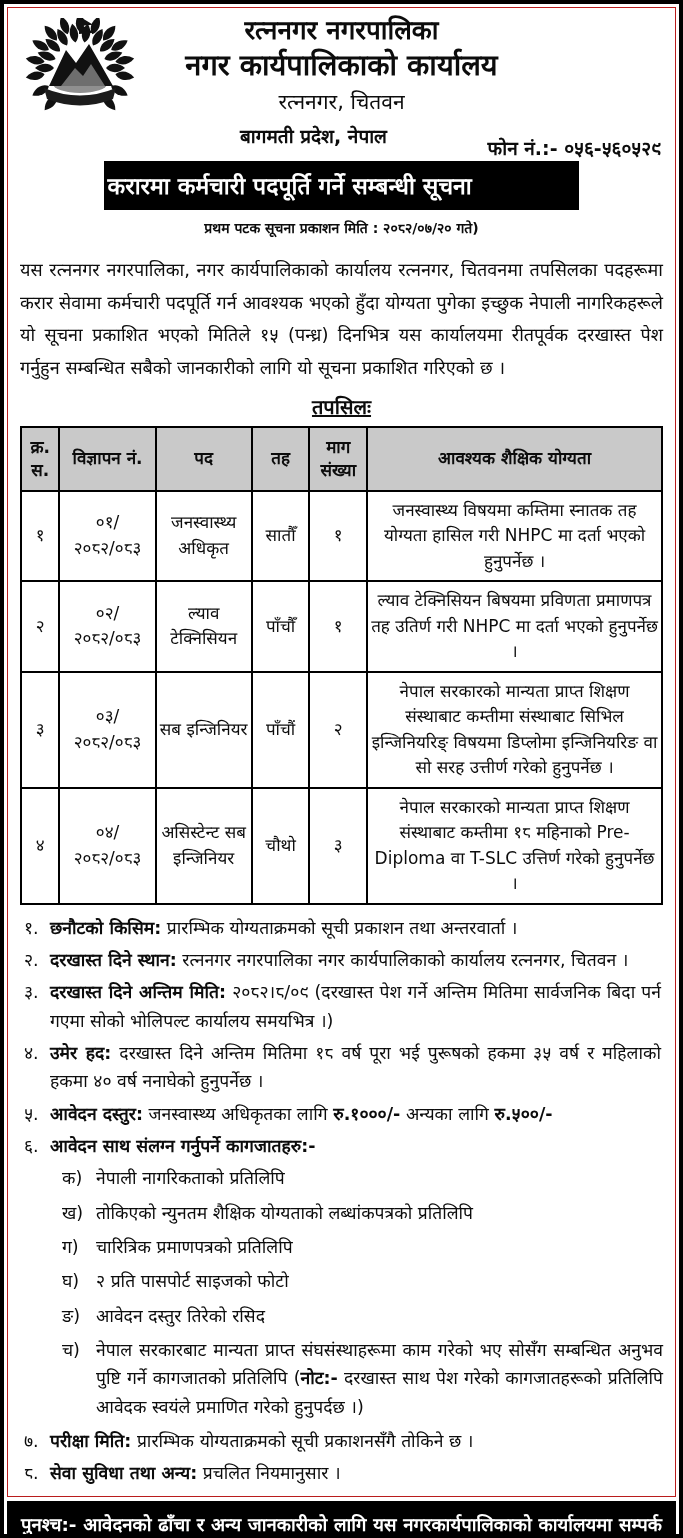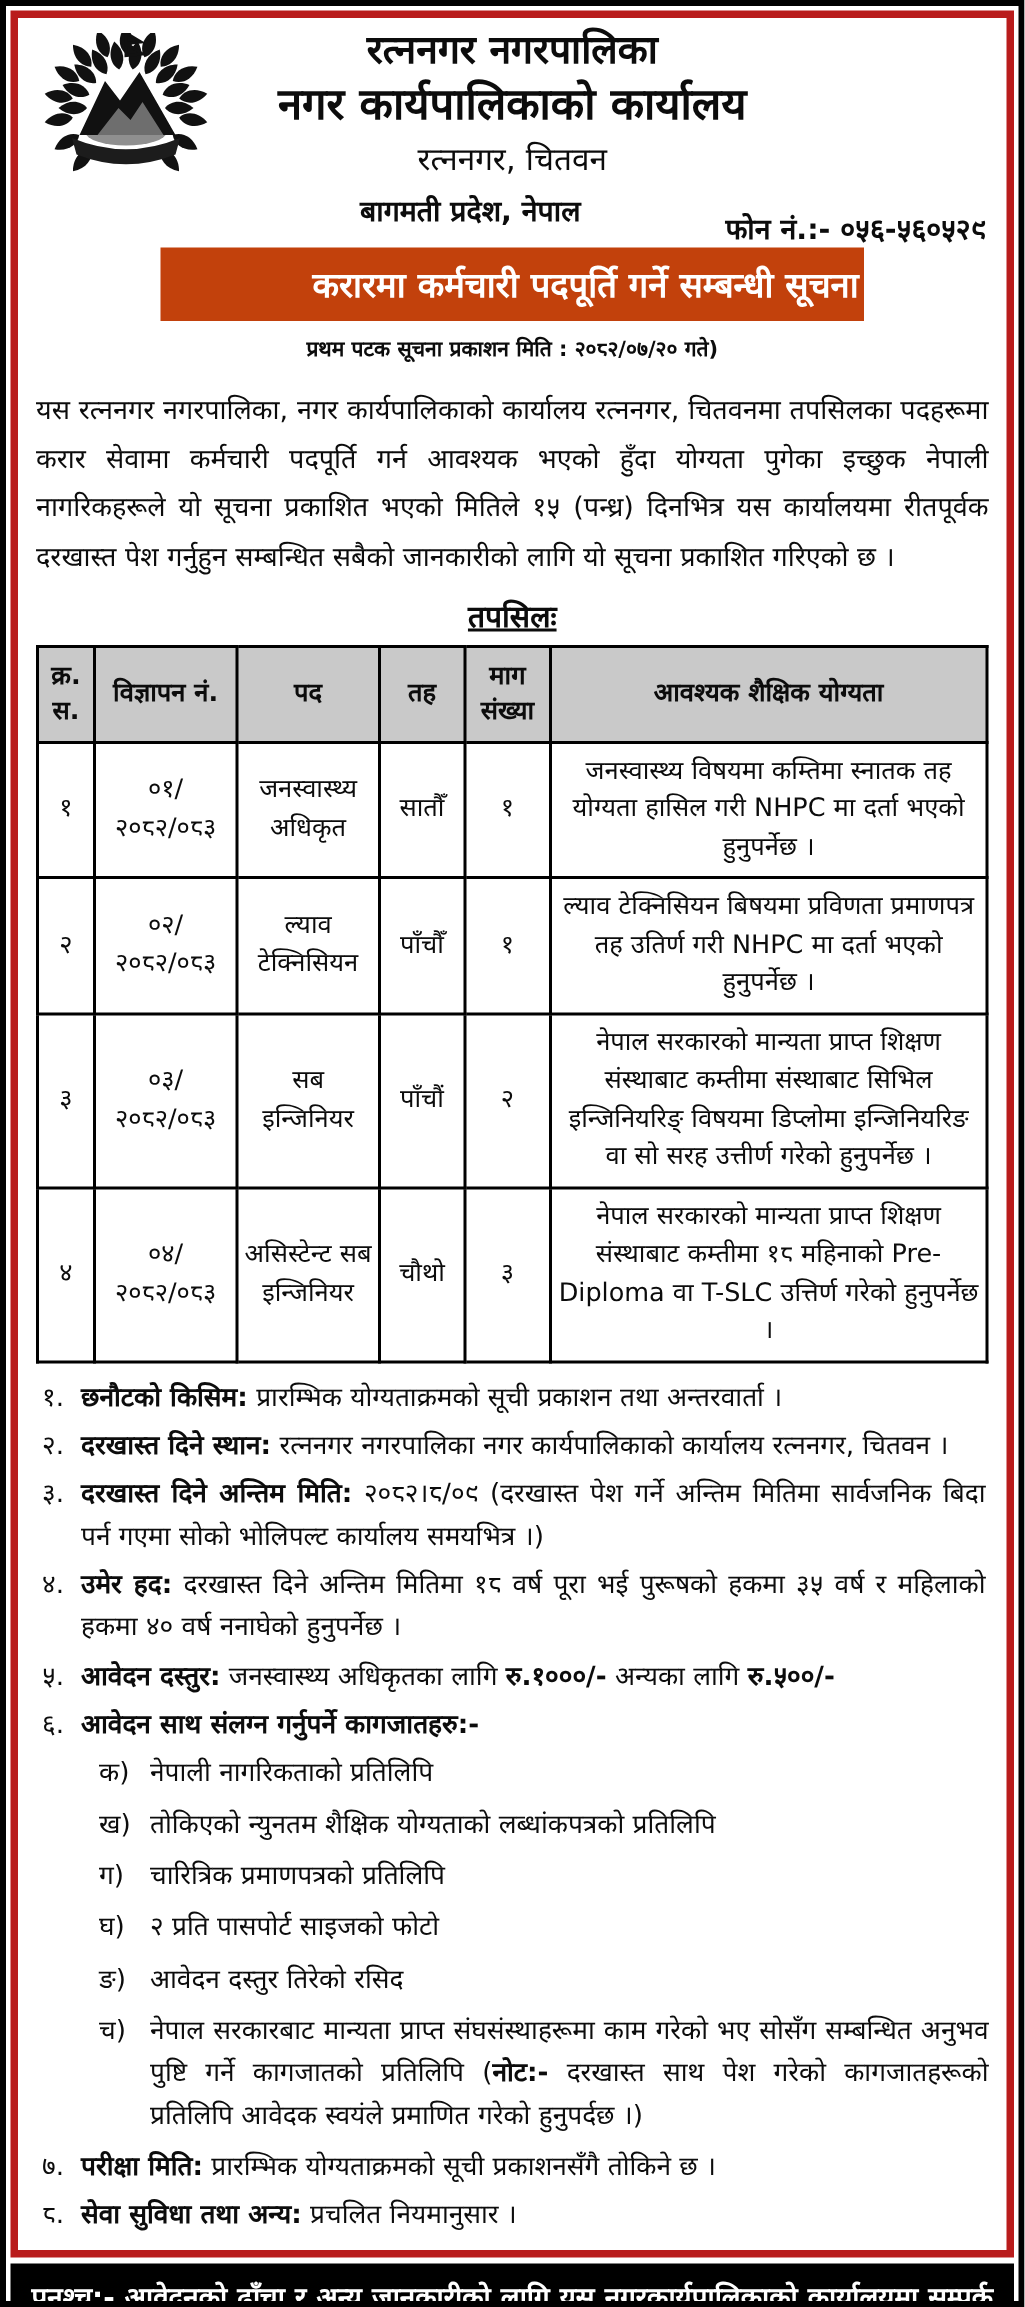--- a/index.html
+++ b/index.html
@@ -5,36 +5,36 @@
   * { margin:0; padding:0; box-sizing:border-box; }
   html,body { background:#e8e8e8; }
   body { width:683px; font-family:"DejaVu Sans","Liberation Sans",sans-serif; color:#0c0c0c; }
 
   .page{
     width:683px; height:1538px; background:#fff;
     border:4px solid #000; padding:3px;
     display:flex; flex-direction:column; overflow:hidden;
   }
   .inner{
-    border:5px solid #b91c1c; flex:1;
+    border:1px solid #b91c1c; flex:1;
     padding:6px 12px 4px 12px; position:relative;
   }
 
   
   .header{ position:relative; text-align:center; }
   .logo{ position:absolute; left:4px; top:4px; width:112px; height:104px; }
   .org-name{ font-size:26px; font-weight:bold; line-height:1.25; }
   .org-office{ font-size:29px; font-weight:bold; line-height:1.25; }
   .org-addr{ font-size:21px; font-weight:normal; margin-top:4px; }
   .province-row{ position:relative; margin-top:8px; height:28px; }
   .province{ font-size:19px; font-weight:bold; display:inline-block; transform:translateX(-28px); }
   .phone{ position:absolute; right:2px; top:12px; font-size:19px; font-weight:bold; }
   .banner{
-    background:#c2410c; color:#fff; font-size:23px; font-weight:bold;
-    width:74%; margin:10px auto 8px auto; padding:8px 4px 9px 4px; text-align:right;
+    background:#000000; color:#fff; font-size:23px; font-weight:bold;
+    width:74%; margin:10px auto 8px auto; padding:8px 4px 9px 4px; text-align:left;
   }
   .pub-line{ font-size:14px; font-weight:bold; text-align:center; }
 
   
   .intro{ font-size:18px; line-height:1.82; text-align:justify; margin-top:17px; }
 
   .tapasil{ text-align:center; margin:8px 0 6px 0; }
   .tapasil span{ font-size:20px; font-weight:bold; text-decoration:underline; }
 
   

